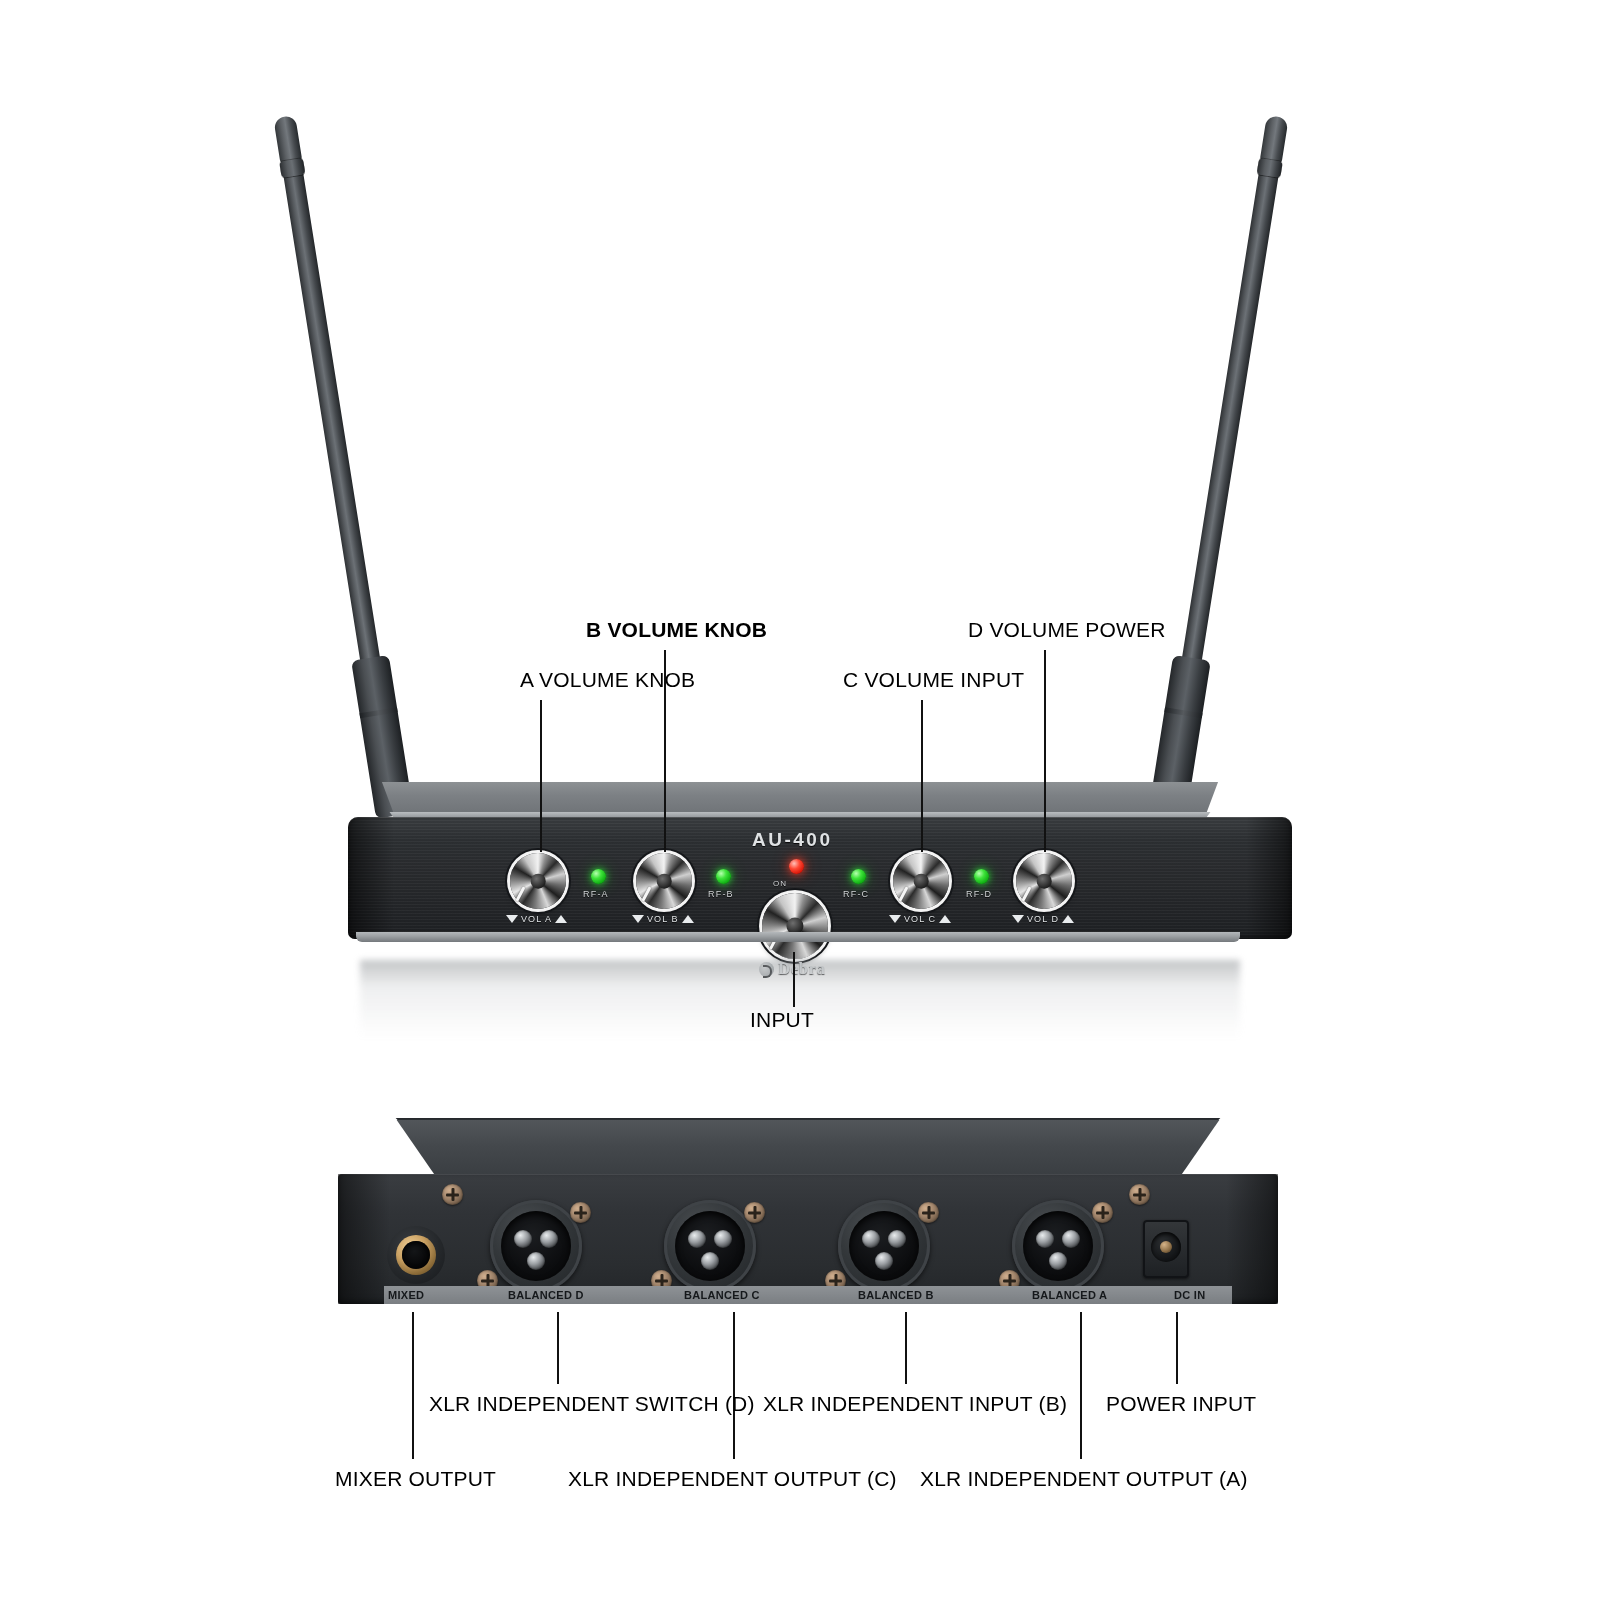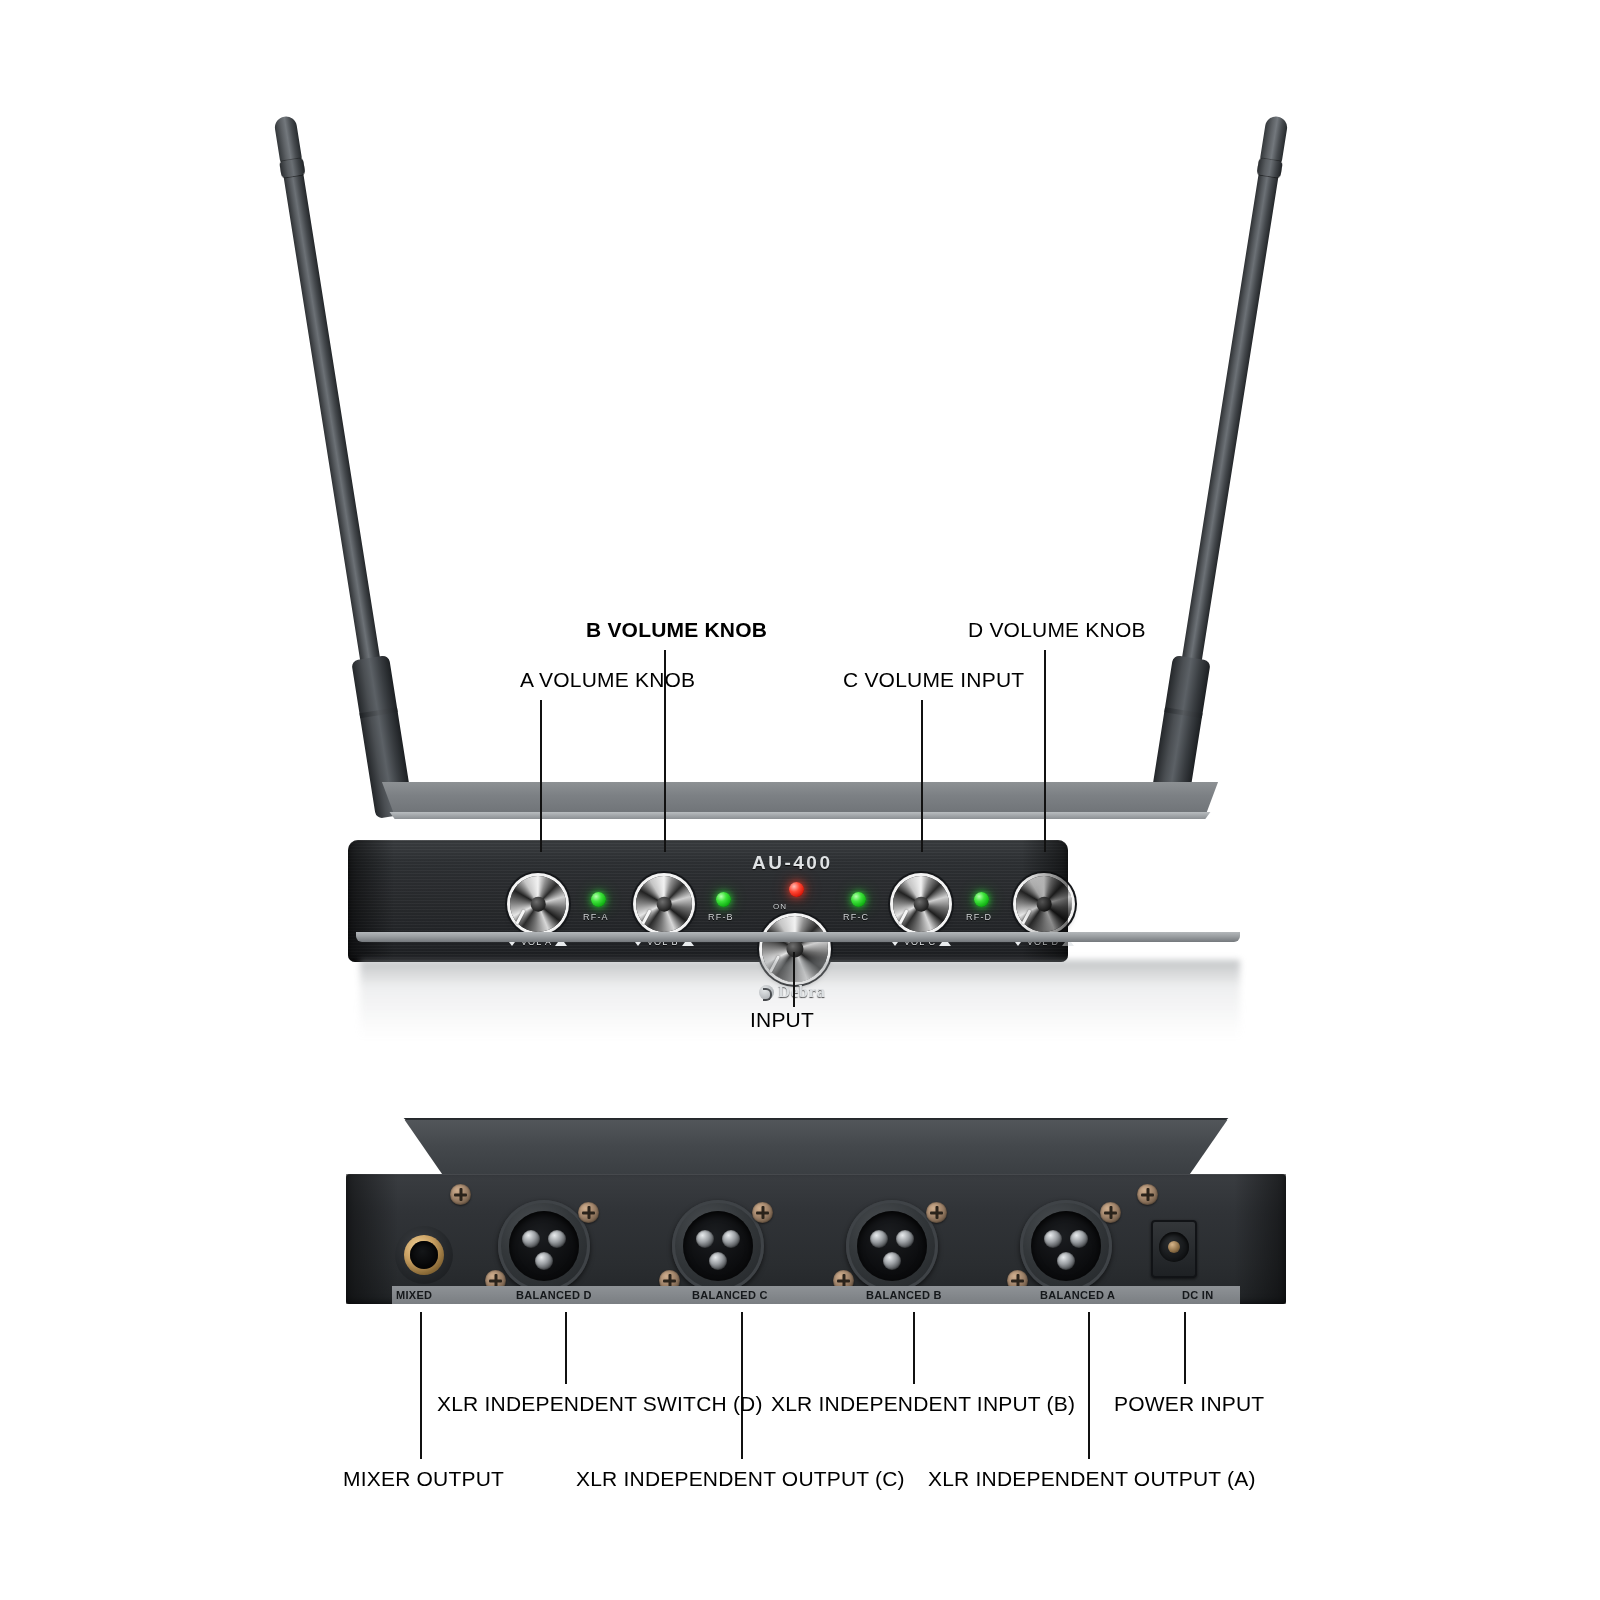--- a/index.html
+++ b/index.html
@@ -71,27 +71,26 @@
     position:absolute;left:28px;top:0;width:848px;height:34px;
     background:linear-gradient(180deg,#8d9194 0%,#7c8084 40%,#6e7276 100%);
     clip-path:polygon(2.2% 100%, 0.7% 0%, 99.3% 0%, 97.8% 100%);
   }
   .top-lip{
     position:absolute;left:28px;top:30px;width:848px;height:7px;
     background:linear-gradient(180deg,#b9bdc0,#8b8f93);
     clip-path:polygon(2.2% 100%, 1.6% 0%, 98.4% 0%, 97.8% 100%);
   }
   .face{
-    position:absolute;left:0px;top:35px;width:720px;height:122px;
+    position:absolute;left:0px;top:35px;width:944px;height:122px;
     border-radius:10px 10px 7px 7px;
     background:
       repeating-linear-gradient(180deg,rgba(255,255,255,.035) 0px,rgba(255,255,255,.035) 1px,rgba(0,0,0,.035) 1px,rgba(0,0,0,.035) 3px),
       linear-gradient(180deg,#3b3e41 0%,#2d3033 18%,#27292c 55%,#1e2023 100%);
     box-shadow:inset 0 1px 0 rgba(255,255,255,.13), inset 0 -2px 6px rgba(0,0,0,.6);
-    margin-top:23px;
   }
   .face::before{
     content:"";position:absolute;left:0;top:0;width:46px;height:100%;
     background:linear-gradient(90deg,rgba(0,0,0,.55),rgba(0,0,0,0));
     border-radius:10px 0 0 7px;
   }
   .face::after{
     content:"";position:absolute;right:0;top:0;width:46px;height:100%;
     background:linear-gradient(270deg,rgba(0,0,0,.55),rgba(0,0,0,0));
     border-radius:0 10px 7px 0;
@@ -182,21 +181,21 @@
     border-radius:0 6px 6px 0;
     border:2px solid #2a2d30;border-left:none;
   }
   .brand .btext{
     color:#e6e9eb;font-size:17px;font-weight:bold;letter-spacing:.4px;
     text-shadow:0 1px 1px rgba(0,0,0,.8);
     font-family:"Liberation Serif", serif;
   }
 
   
-  .rear-wrap{position:absolute;left:16px;top:0;width:1304px;height:1600px;}
+  .rear-wrap{position:absolute;left:8px;top:0;width:1304px;height:1600px;}
   .rear{position:absolute;left:330px;top:1118px;width:940px;height:200px;}
   .rear-top{
     position:absolute;left:52px;top:2px;width:836px;height:58px;
     background:linear-gradient(180deg,#52565a 0%,#44484c 45%,#393d41 100%);
     clip-path:polygon(5.6% 100%, 0.8% 0%, 99.2% 0%, 94.4% 100%);
   }
   .rear-top-edge{
     position:absolute;left:56px;top:0px;width:828px;height:6px;
     background:linear-gradient(180deg,#23262a,#3d4145);
     clip-path:polygon(0.9% 100%, 0.2% 0%, 99.8% 0%, 99.1% 100%);
@@ -387,21 +386,21 @@
 
     <div class="leader" style="left:540px;top:700px;height:152px;"></div>
     <div class="leader" style="left:664px;top:650px;height:202px;"></div>
     <div class="leader" style="left:921px;top:700px;height:152px;"></div>
     <div class="leader" style="left:1044px;top:650px;height:202px;"></div>
     <div class="leader" style="left:793px;top:952px;height:55px;"></div>
 
     <div class="callout" style="left:520px;top:668px;">A VOLUME KNOB</div>
     <div class="callout" style="left:586px;top:618px;font-weight:bold;">B VOLUME KNOB</div>
     <div class="callout" style="left:843px;top:668px;">C VOLUME INPUT</div>
-    <div class="callout" style="left:968px;top:618px;">D VOLUME KNOB</div>
+    <div class="callout" style="left:968px;top:618px;">D VOLUME POWER</div>
     <div class="callout" style="left:750px;top:1008px;">INPUT</div>
   </div>
 
   <div class="rear-wrap">
     <div class="rear">
       <div class="rear-top-edge"></div>
       <div class="rear-top"></div>
       <div class="rear-face">
 
         <div class="screw" style="left:104px;top:10px;"></div>

